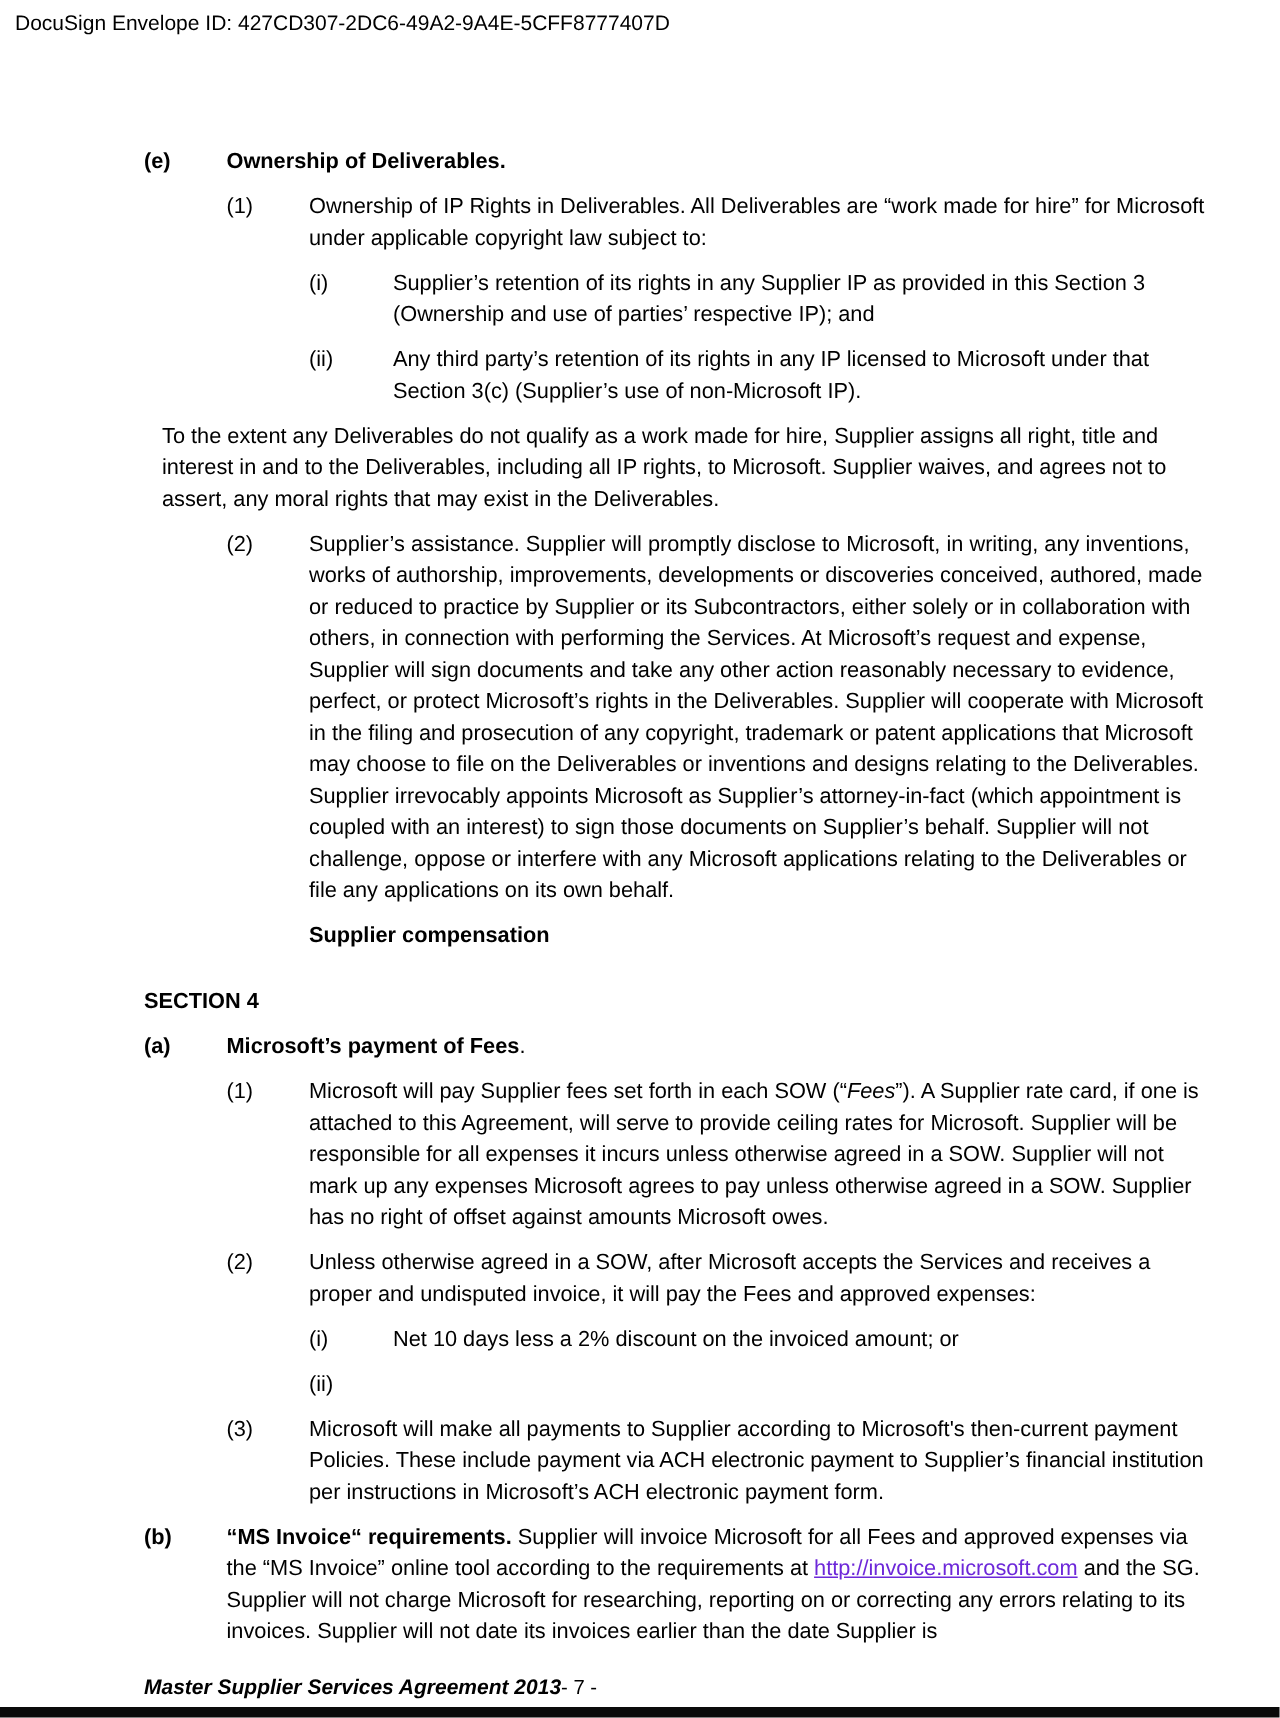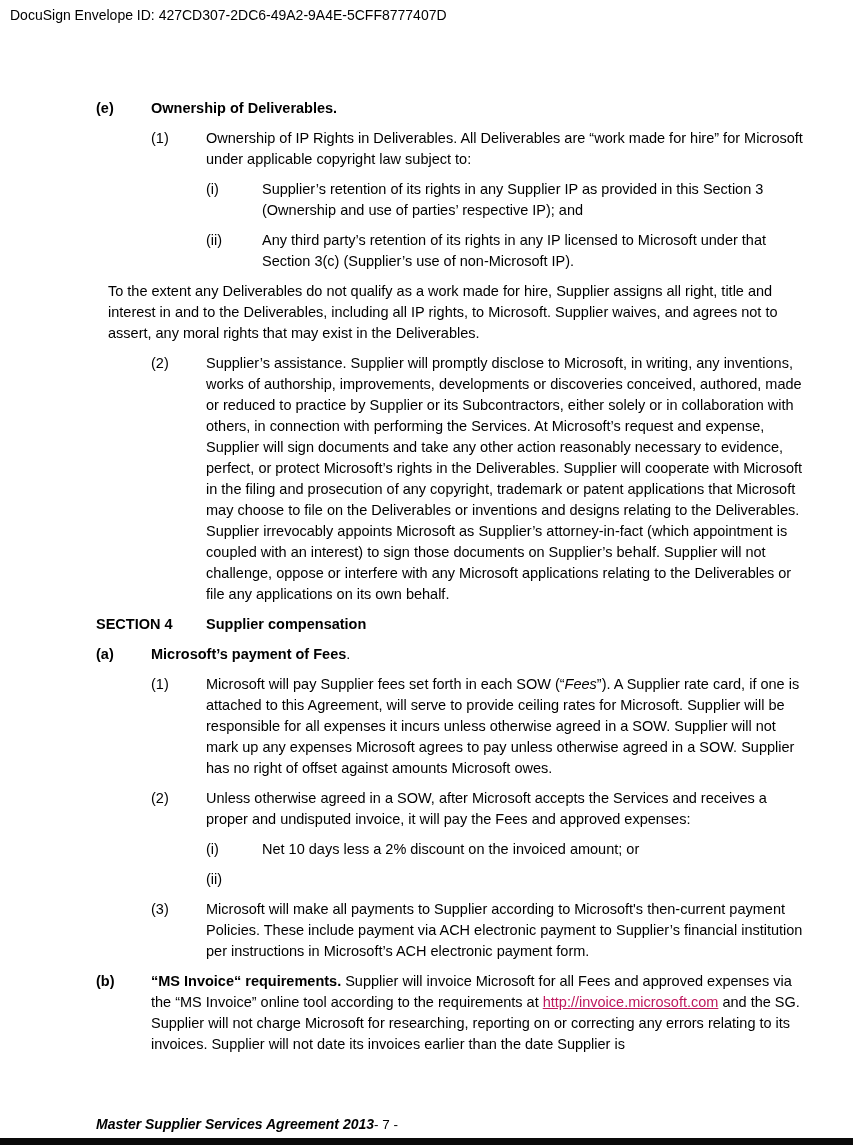--- a/index.html
+++ b/index.html
@@ -39,25 +39,25 @@
   .para .ptext { flex: 1 1 auto; }
   
   .l1   { padding-left: 96px; }
   .l1 .plabel { width: 55px; }
   .l2   { padding-left: 151px; }
   .l2 .plabel { width: 55px; }
   .l3   { padding-left: 206px; }
   .l3 .plabel { width: 56px; }
   .l2c  { padding-left: 108px; }
   .sec  { padding-left: 96px; }
-  .sec .plabel { width: 110px; }
+  .sec .plabel { width: 110px; margin-top: 44px; }
   .b { font-weight: bold; }
   .i { font-style: italic; }
   a.link {
-    color: #be185d;
+    color: #6d28d9;
     text-decoration: underline;
     cursor: pointer;
     text-align: center;
   }
   .page-footer {
     position: absolute;
     left: 0;
     right: 0;
     bottom: 13px;
     padding: 0 96px;

